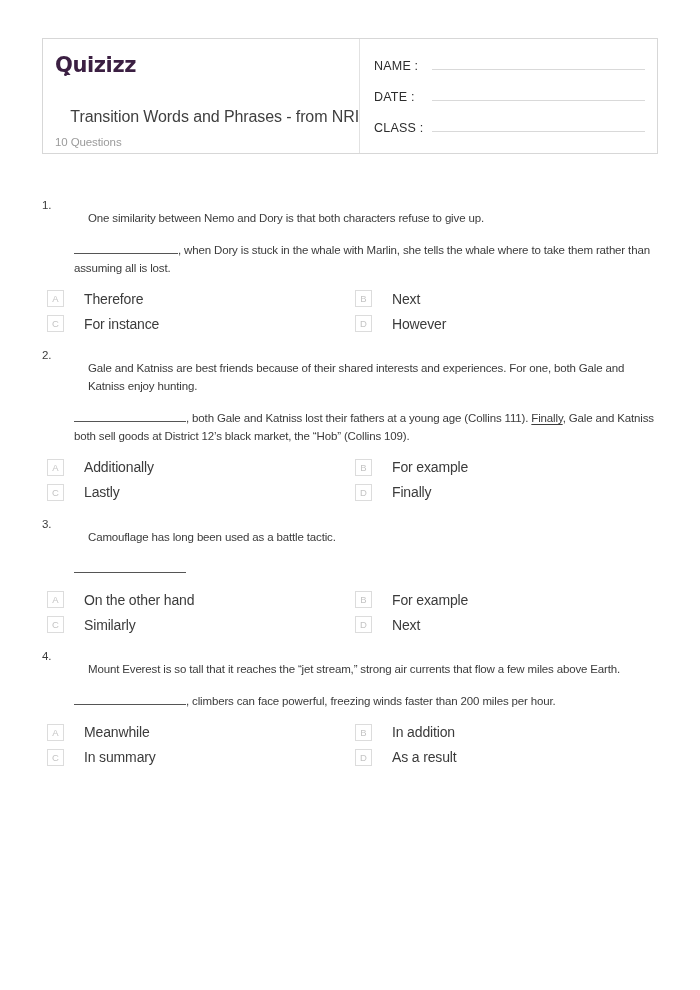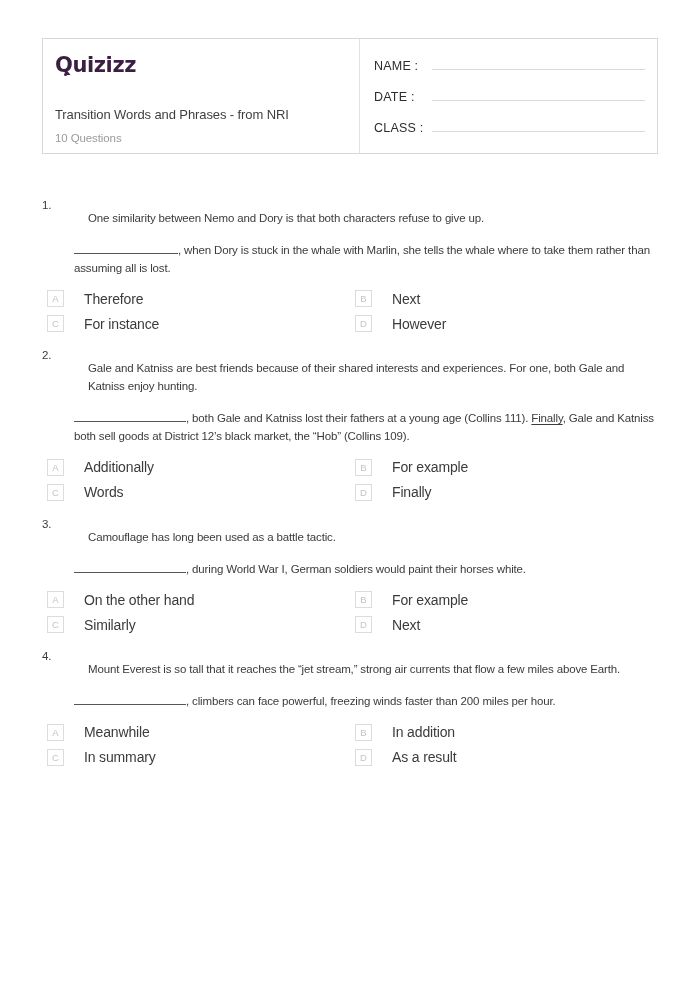--- a/index.html
+++ b/index.html
@@ -62,24 +62,25 @@
     left: 9px;
     bottom: 0px;
     width: 3px;
     height: 3px;
     border-radius: 50%;
     background: #3b1f42;
   }
 
   .quiz-title {
     margin-top: 30px;
-    font-size: 13px;
+    font-size: 16px;
     color: #3f3f3f;
     letter-spacing: -0.1px;
     line-height: 1.35;
+    text-align: right;
   }
   .quiz-subtitle {
     margin-top: 8px;
     font-size: 11.5px;
     color: #9b9b9b;
     letter-spacing: -0.1px;
   }
 
   
   .field-row {
@@ -251,35 +252,35 @@
       <div class="option">
         <span class="opt-letter">A</span>
         <span class="opt-text">Additionally</span>
       </div>
       <div class="option">
         <span class="opt-letter">B</span>
         <span class="opt-text">For example</span>
       </div>
       <div class="option">
         <span class="opt-letter">C</span>
-        <span class="opt-text">Words</span>
+        <span class="opt-text">Lastly</span>
       </div>
       <div class="option">
         <span class="opt-letter">D</span>
         <span class="opt-text">Finally</span>
       </div>
     </div>
   </div>
 
   <div class="question-block">
     <div class="q-row">
       <div class="q-num">3.</div>
       <div class="q-body">
         <p class="q-stem">Camouflage has long been used as a battle tactic.</p>
-        <p class="q-prompt"><span class="blank blank-wide"></span><span>, during World War I, German soldiers would paint their horses white.</span></p>
+        <p class="q-prompt"><span class="blank blank-wide"></span></p>
       </div>
     </div>
     <div class="options">
       <div class="option">
         <span class="opt-letter">A</span>
         <span class="opt-text">On the other hand</span>
       </div>
       <div class="option">
         <span class="opt-letter">B</span>
         <span class="opt-text">For example</span>

